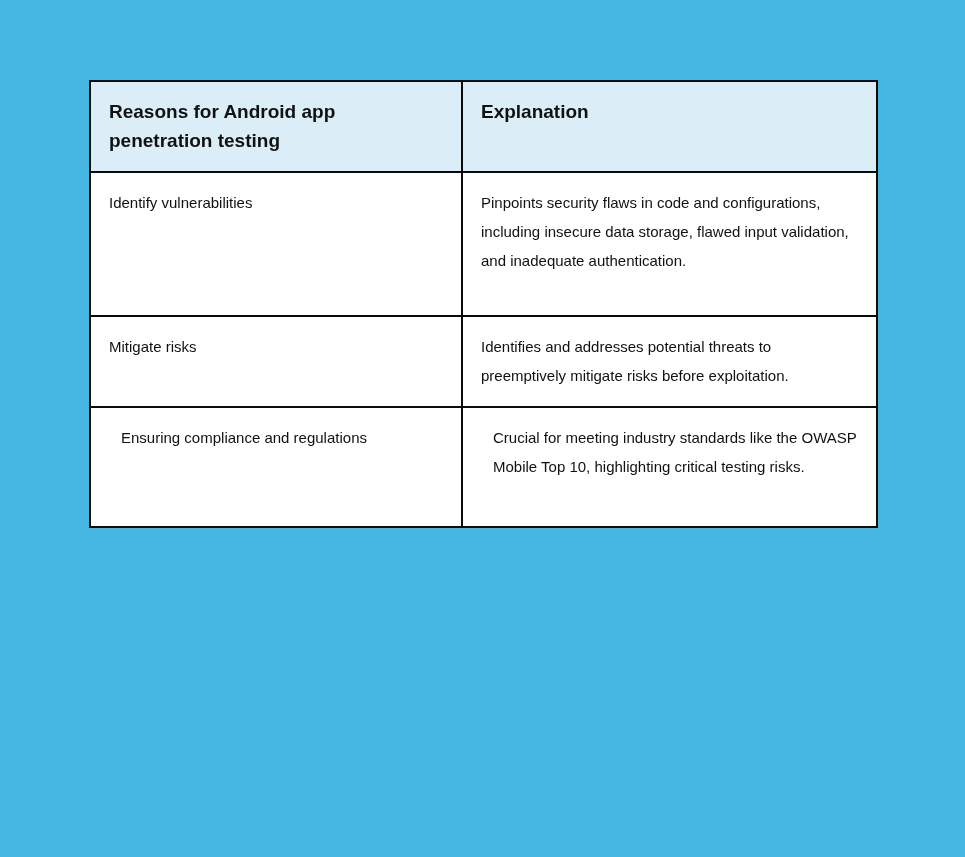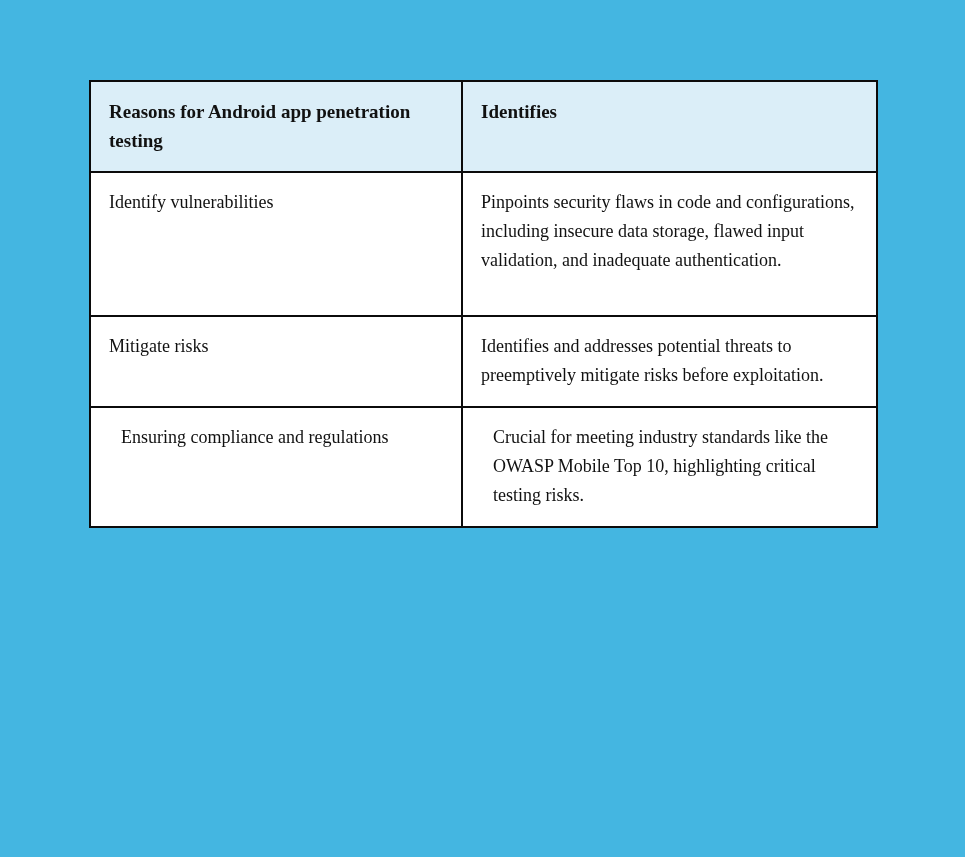--- a/index.html
+++ b/index.html
@@ -21,57 +21,56 @@
     position:absolute;
     left:89px;
     top:80px;
     width:789px;
   }
   table{
     width:100%;
     border-collapse:collapse;
     table-layout:fixed;
     background:var(--cell-bg);
-    font-family:Liberation Serif, serif;
   }
   col.col-reason{width:372px;}
   th,td{
     border:2px solid var(--border);
     vertical-align:top;
     text-align:left;
     padding:15px 18px 16px 18px;
     line-height:29px;
   }
   th{
     background:var(--header-bg);
     font-size:19px;
     font-weight:700;
     height:81px;
   }
   td{
-    font-size:18px;
+    font-size:15px;
     font-weight:400;
   }
   td.reason-cell{height:90px;}
   tbody tr:first-child td{height:144px;}
   tbody tr:last-child td{height:120px;padding-left:30px;}
 </style>
 </head>
 <body>
 
 <div class="table-wrap">
   <table>
     <colgroup>
       <col class="col-reason">
       <col class="col-explanation">
     </colgroup>
     <thead>
       <tr>
         <th>Reasons for Android app penetration testing</th>
-        <th>Identifies</th>
+        <th>Explanation</th>
       </tr>
     </thead>
     <tbody>
         <tr>
           <td class="reason-cell">Identify vulnerabilities</td>
           <td class="explanation-cell">Pinpoints security flaws in code and configurations, including insecure data storage, flawed input validation, and inadequate authentication.</td>
         </tr>
         <tr>
           <td class="reason-cell">Mitigate risks</td>
           <td class="explanation-cell">Identifies and addresses potential threats to preemptively mitigate risks before exploitation.</td>

